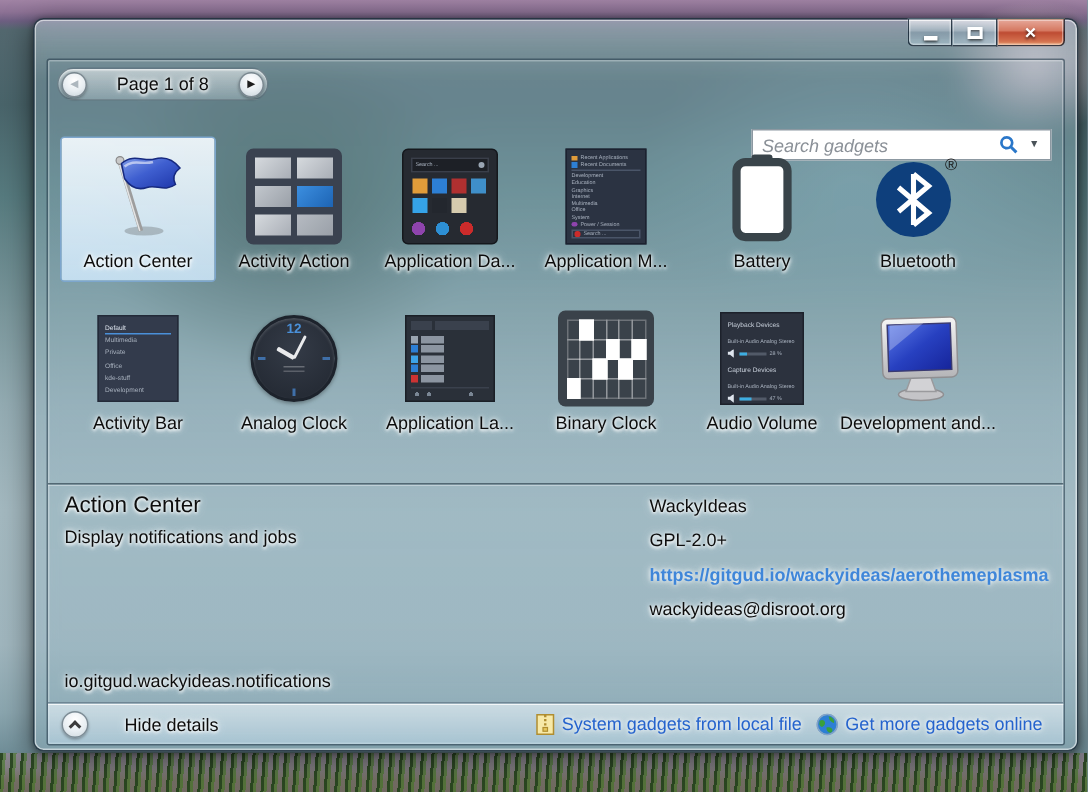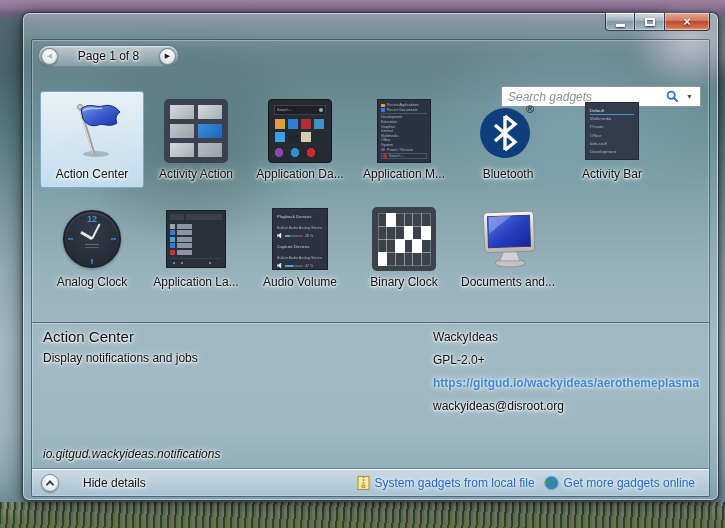--- a/index.html
+++ b/index.html
@@ -168,21 +168,21 @@
   
   .binary { width:64px; height:64px; background:#3a424a; border-radius:5px; padding:6px;
     display:grid; grid-template-columns:repeat(6,1fr); grid-template-rows:repeat(4,1fr); }
   .binary div { border:1px solid rgba(255,255,255,.26); margin:-0.5px; }
   .binary div.on { background:#fff; border-color:#fff; }
 
   
   .details-sep { position:absolute; left:0; right:0; top:282px; height:1px; background:rgba(42,62,74,.65); box-shadow:0 1px 0 rgba(255,255,255,.35); }
   .d-title { position:absolute; left:11px; top:288px; font-size:15px; }
   .d-desc  { position:absolute; left:11px; top:311px; font-size:12px; }
-  .d-plugin{ position:absolute; left:11px; top:407px; font-size:12px;font-style:italic; }
+  .d-plugin{ position:absolute; left:11px; top:407px; font-size:12px; }
   .d-right { position:absolute; left:401px; top:290px; display:flex; flex-direction:column; gap:9px; font-size:12px; }
   .d-link { color:#3f86d9; text-decoration:none; text-shadow:0 0 3px rgba(255,255,255,.95),0 0 6px rgba(255,255,255,.8); cursor:pointer;font-weight:bold; }
 
   
   .footer { position:absolute; left:0; right:0; top:428px; bottom:0;
     background:linear-gradient(180deg,rgba(242,249,253,.6),rgba(196,222,238,.55));
     border-top:1px solid rgba(56,78,92,.55); box-shadow:inset 0 1px 0 rgba(255,255,255,.75); }
   .hide-details { position:absolute; left:9px; top:50%; transform:translateY(-50%); display:flex; align-items:center; gap:24px; cursor:pointer; }
   .chev-circle { width:18px; height:18px; border-radius:50%; border:1px solid #7e8d96;
     background:radial-gradient(circle at 50% 30%,#fff,#e9eff3 55%,#ccd7dd); box-shadow:0 1px 2px rgba(0,0,0,.3);
@@ -324,20 +324,29 @@
               </div>
             <div class="am-search">
                 <span class="am-dot" style="background:#cc2b2b"></span>
                 <span class="t4">Search ...</span>
               </div>
           </div>
         </div>
         <span class="glabel glow">Application M...</span>
       </div>
 
+      <div class="gadget">
+        <div class="gicon">
+          <svg width="64" height="64" viewBox="0 0 64 64">
+            <rect x="25" y="4" width="14" height="7" rx="2" fill="#39444a"></rect>
+            <rect x="15" y="9" width="34" height="50" rx="6" fill="#fff" stroke="#39444a" stroke-width="5.5"></rect>
+          </svg>
+        </div>
+        <span class="glabel glow">Battery</span>
+      </div>
 
       <div class="gadget">
         <div class="gicon">
           <svg width="64" height="64" viewBox="0 0 64 64">
             <circle cx="29" cy="34" r="25" fill="#0e3f7c"></circle>
             <path d="M29 17 L29 51 M29 17 L39 25 L19 42 M29 51 L39 43 L19 26" stroke="#fff" stroke-width="3.4" fill="none"></path>
             <text x="50" y="14" font-size="11" fill="#1a1a1a">®</text>
           </svg>
         </div>
         <span class="glabel glow">Bluetooth</span>
@@ -401,20 +410,52 @@
                 <div class="ln-row ln-r"></div>
                 <div class="ln-row ln-r"></div>
                 <div class="ln-row ln-r"></div>
                 <div class="ln-row ln-r"></div>
               </div>
             </div>
             <div class="ln-foot"></div>
           </div>
         </div>
         <span class="glabel glow">Application La...</span>
+      </div>
+
+      <div class="gadget">
+        <div class="gicon">
+          <div class="binary">
+              <div></div>
+              <div class="on"></div>
+              <div></div>
+              <div></div>
+              <div></div>
+              <div></div>
+              <div></div>
+              <div></div>
+              <div></div>
+              <div class="on"></div>
+              <div></div>
+              <div class="on"></div>
+              <div></div>
+              <div></div>
+              <div class="on"></div>
+              <div></div>
+              <div class="on"></div>
+              <div></div>
+              <div class="on"></div>
+              <div></div>
+              <div></div>
+              <div></div>
+              <div></div>
+              <div></div>
+            </div>
+        </div>
+        <span class="glabel glow">Binary Clock</span>
       </div>
 
       <div class="gadget">
         <div class="gicon">
           <div class="audio">
             <span class="t5">Playback Devices</span>
             <div class="au-hr"></div>
             <span class="t4">Built-in Audio Analog Stereo</span>
             <div class="au-row">
               <span class="au-spk"></span>
@@ -433,72 +474,40 @@
                 </span>
               <span class="t4">47 %</span>
             </div>
           </div>
         </div>
         <span class="glabel glow">Audio Volume</span>
       </div>
 
       <div class="gadget">
         <div class="gicon">
-          <div class="binary">
-              <div></div>
-              <div class="on"></div>
-              <div></div>
-              <div></div>
-              <div></div>
-              <div></div>
-              <div></div>
-              <div></div>
-              <div></div>
-              <div class="on"></div>
-              <div></div>
-              <div class="on"></div>
-              <div></div>
-              <div></div>
-              <div class="on"></div>
-              <div></div>
-              <div class="on"></div>
-              <div></div>
-              <div class="on"></div>
-              <div></div>
-              <div></div>
-              <div></div>
-              <div></div>
-              <div></div>
-            </div>
-        </div>
-        <span class="glabel glow">Binary Clock</span>
-      </div>
-
-      <div class="gadget">
-        <div class="gicon">
           <svg width="64" height="64" viewBox="0 0 64 64">
             <defs>
               <linearGradient id="scr" x1="0" y1="0" x2="1" y2="1">
                   <stop offset="0" stop-color="#5a79e8"></stop>
                   <stop offset=".5" stop-color="#2740c0"></stop>
                   <stop offset="1" stop-color="#16249a"></stop>
                 </linearGradient>
               <linearGradient id="bez" x1="0" y1="0" x2="0" y2="1">
                   <stop offset="0" stop-color="#f4f4f4"></stop>
                   <stop offset="1" stop-color="#b5b5b8"></stop>
                 </linearGradient>
             </defs>
             <ellipse cx="34" cy="56" rx="15" ry="4" fill="#c4c4c7" stroke="#8f8f92" stroke-width="1"></ellipse>
             <path d="M28 43 L40 43 L44 54 L24 54 Z" fill="#d2d2d5" stroke="#9a9a9d"></path>
             <rect x="8" y="5" width="50" height="40" rx="4" fill="url(#bez)" stroke="#8f8f92" transform="rotate(-2 33 25)"></rect>
             <rect x="12" y="9" width="42" height="31" fill="url(#scr)" stroke="#3a3a70" transform="rotate(-2 33 25)"></rect>
             <path d="M13 10 L36 8 L13 27 Z" fill="rgba(255,255,255,.28)"></path>
           </svg>
         </div>
-        <span class="glabel glow">Documents and...</span>
+        <span class="glabel glow">Development and...</span>
       </div>
     </div>
 
     <div class="details-sep"></div>
     <div class="d-title glow">Action Center</div>
     <div class="d-desc glow">Display notifications and jobs</div>
     <div class="d-plugin glow">io.gitgud.wackyideas.notifications</div>
     <div class="d-right">
       <span class="glow">WackyIdeas</span>
       <span class="glow">GPL-2.0+</span>

